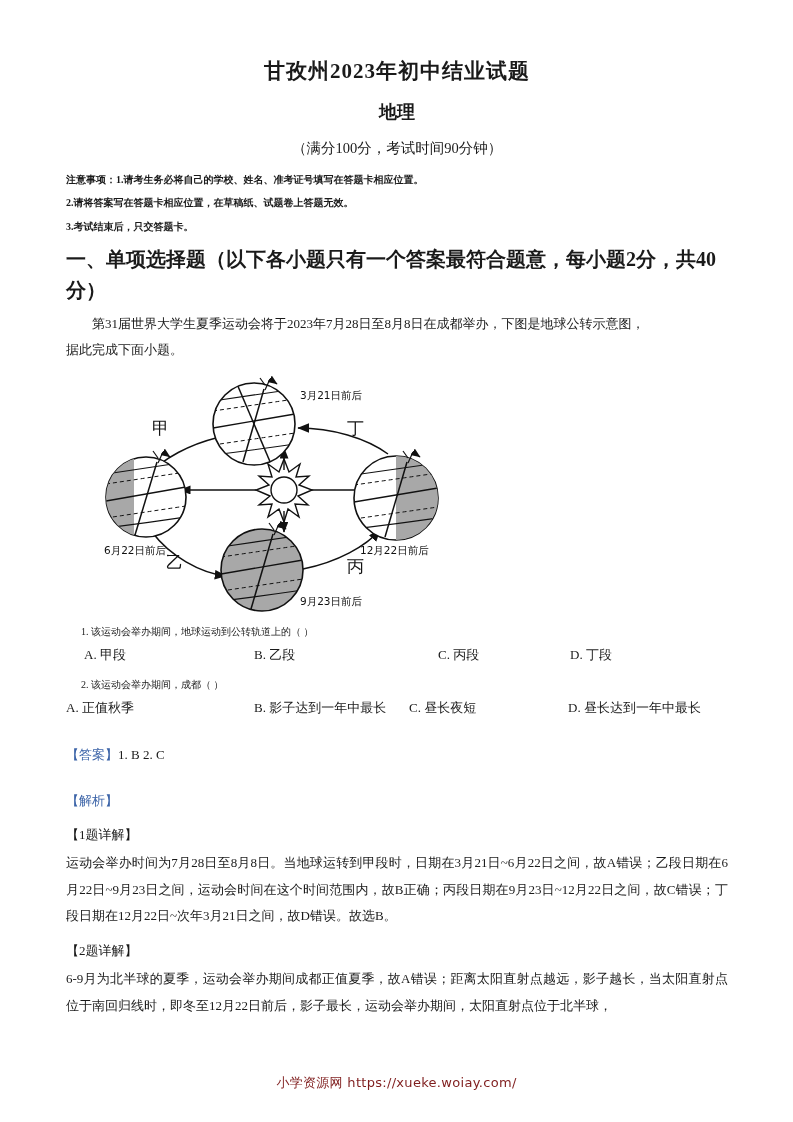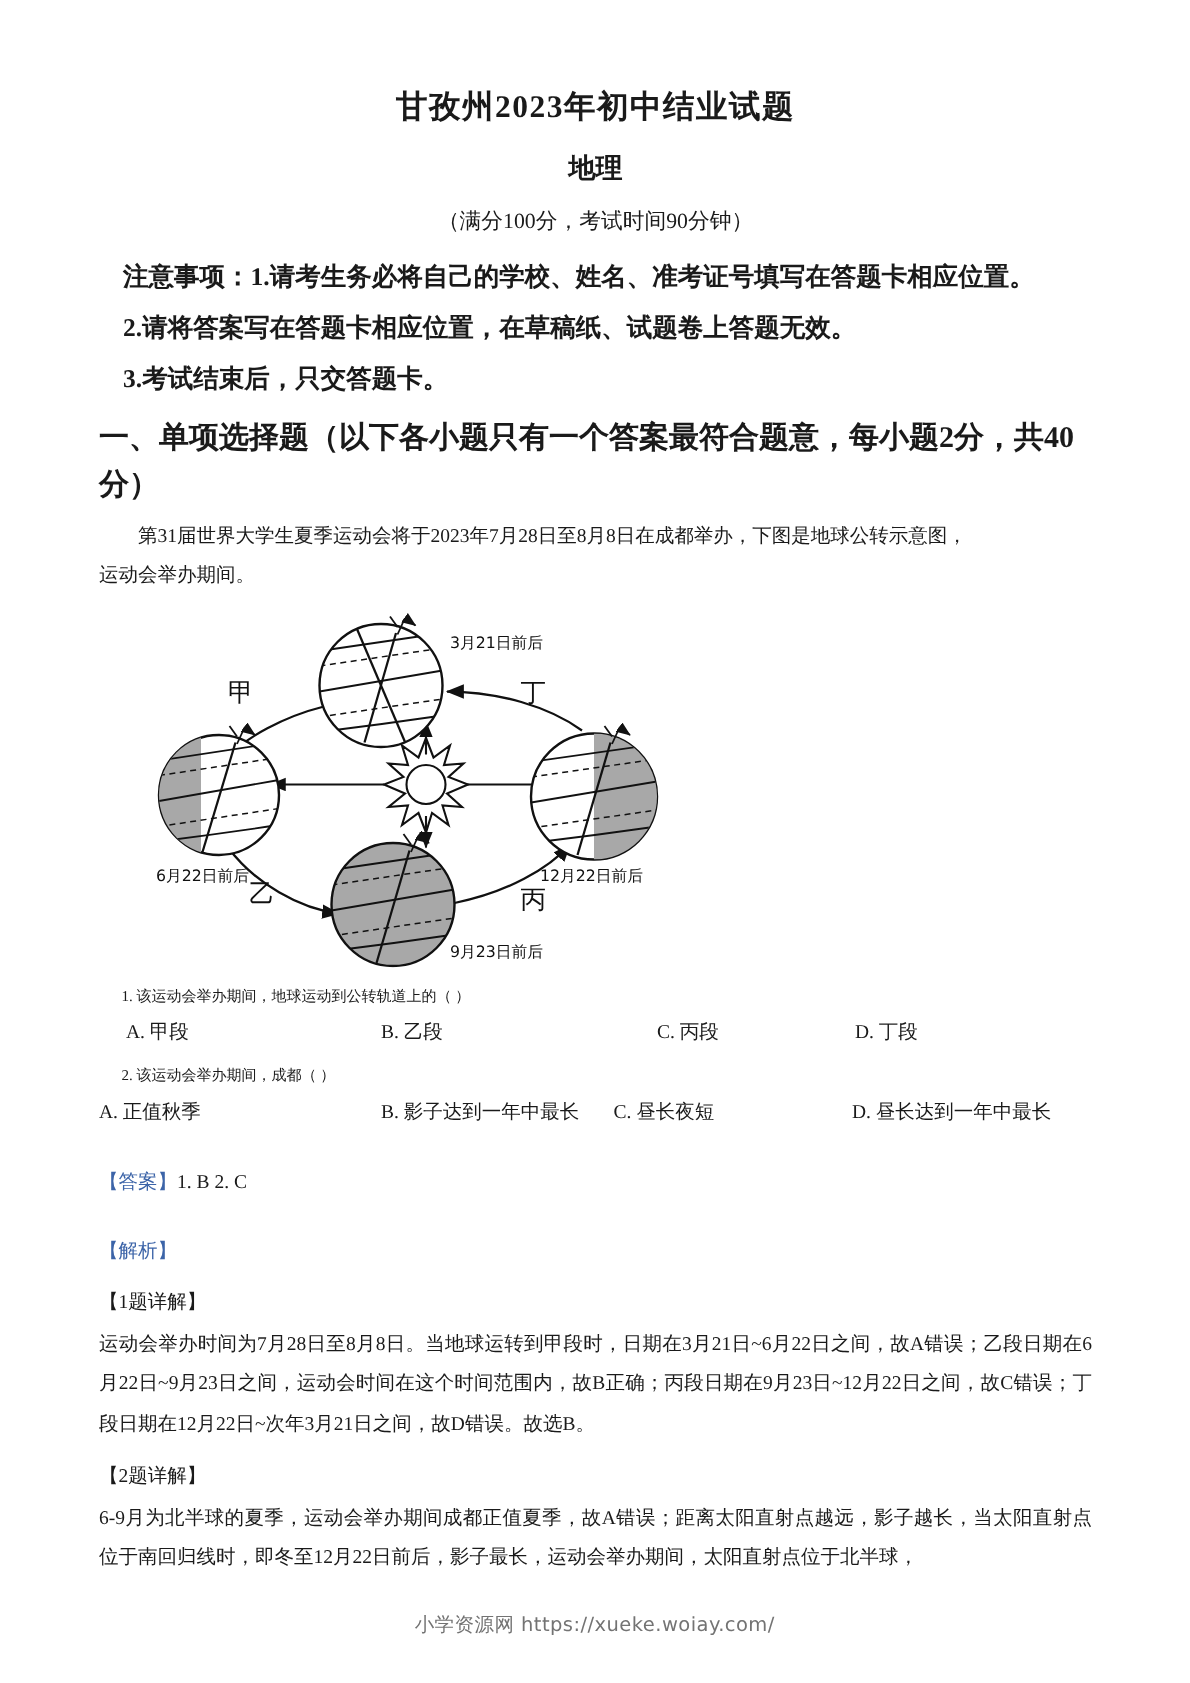--- a/index.html
+++ b/index.html
@@ -45,24 +45,24 @@
     line-height: 1.3;
   }
   .doc-score {
     text-align: center;
     font-size: 14.5px;
     margin: 0 0 14px 0;
     line-height: 1.3;
   }
 
   .notice-line {
-    font-size: 17px;
+    font-size: 10px;
     font-weight: bold;
     line-height: 1.55;
-    margin: 0 0 8px 16px;
+    margin: 0 0 8px 0;
   }
   .section-head {
     font-size: 20px;
     font-weight: bold;
     line-height: 1.55;
     margin: 10px 0 6px 0;
   }
   .para {
     font-size: 13px;
     line-height: 1.85;
@@ -124,21 +124,21 @@
   }
 
   
   .footer {
     position: absolute;
     left: 0;
     top: 1074px;
     width: 793px;
     text-align: center;
     font-size: 13px;
-    color: #737373;
+    color: #7f1d1d;
     font-family: "DejaVu Sans", "Liberation Sans", sans-serif;
     letter-spacing: 0.3px;
   }
   .fig-label {
     font-family: "DejaVu Sans", "Liberation Sans", sans-serif;
   }
 </style>
 </head>
 <body>
 
@@ -150,21 +150,21 @@
     <h2 class="doc-subject">地理</h2>
     <p class="doc-score">（满分100分，考试时间90分钟）</p>
 
     <p class="notice-line">注意事项：1.请考生务必将自己的学校、姓名、准考证号填写在答题卡相应位置。</p>
     <p class="notice-line">2.请将答案写在答题卡相应位置，在草稿纸、试题卷上答题无效。</p>
     <p class="notice-line">3.考试结束后，只交答题卡。</p>
 
     <p class="section-head">一、单项选择题（以下各小题只有一个答案最符合题意，每小题2分，共40分）</p>
 
     <p class="para indent">第31届世界大学生夏季运动会将于2023年7月28日至8月8日在成都举办，下图是地球公转示意图，</p>
-    <p class="para">运动会举办期间。</p>
+    <p class="para">据此完成下面小题。</p>
 
     <div class="figure-wrap">
       <div class="figure">
         <svg width="370" height="238" viewBox="0 0 370 238" xmlns="http://www.w3.org/2000/svg">
           <defs>
             <marker id="ah" markerWidth="9" markerHeight="9" refX="7.5" refY="3.2" orient="auto">
               <path d="M0,0 L8,3.2 L0,6.4 z" fill="#111"></path>
             </marker>
             <clipPath id="clipTop">
                 <circle cx="150" cy="50" r="41"></circle>

